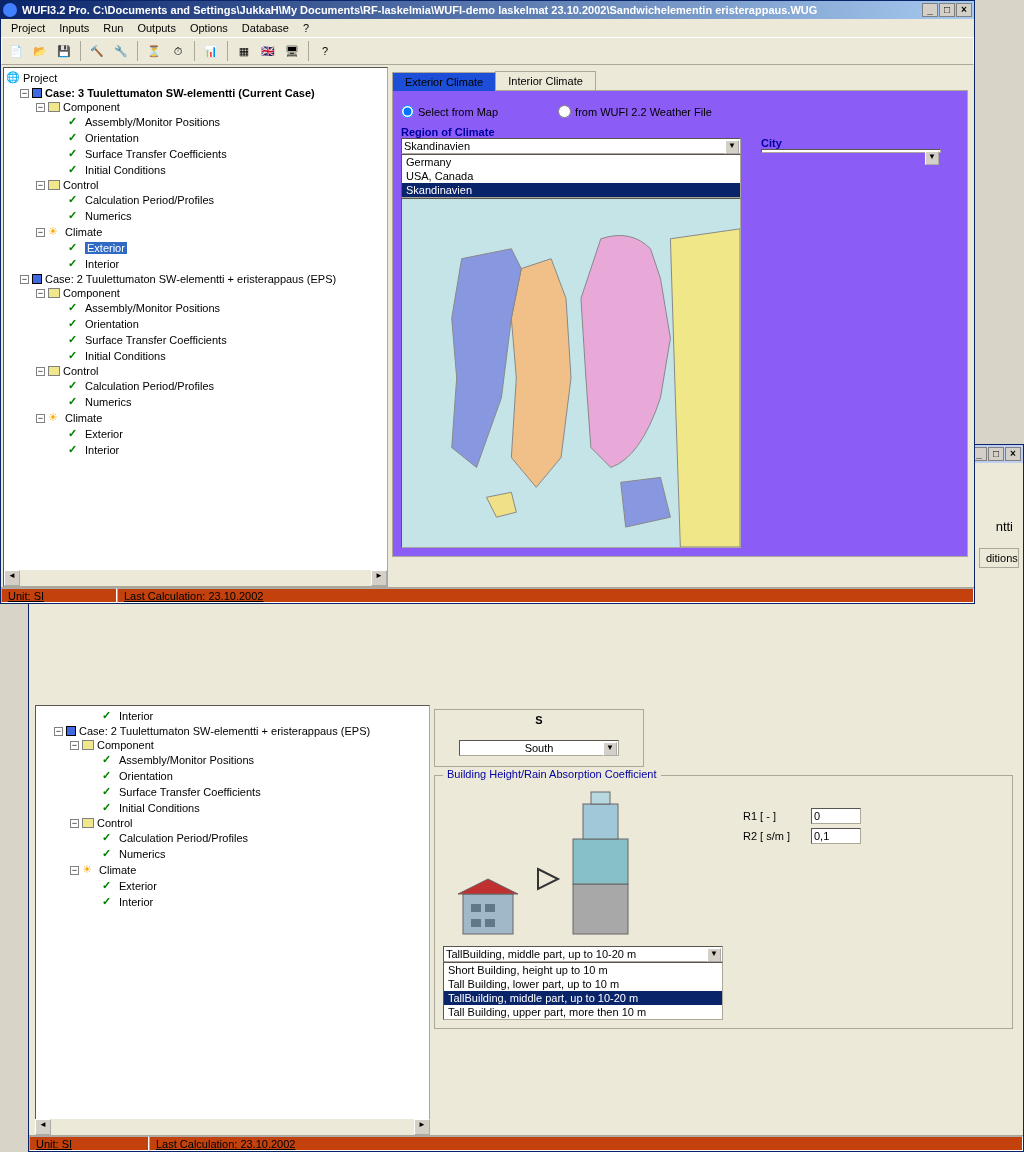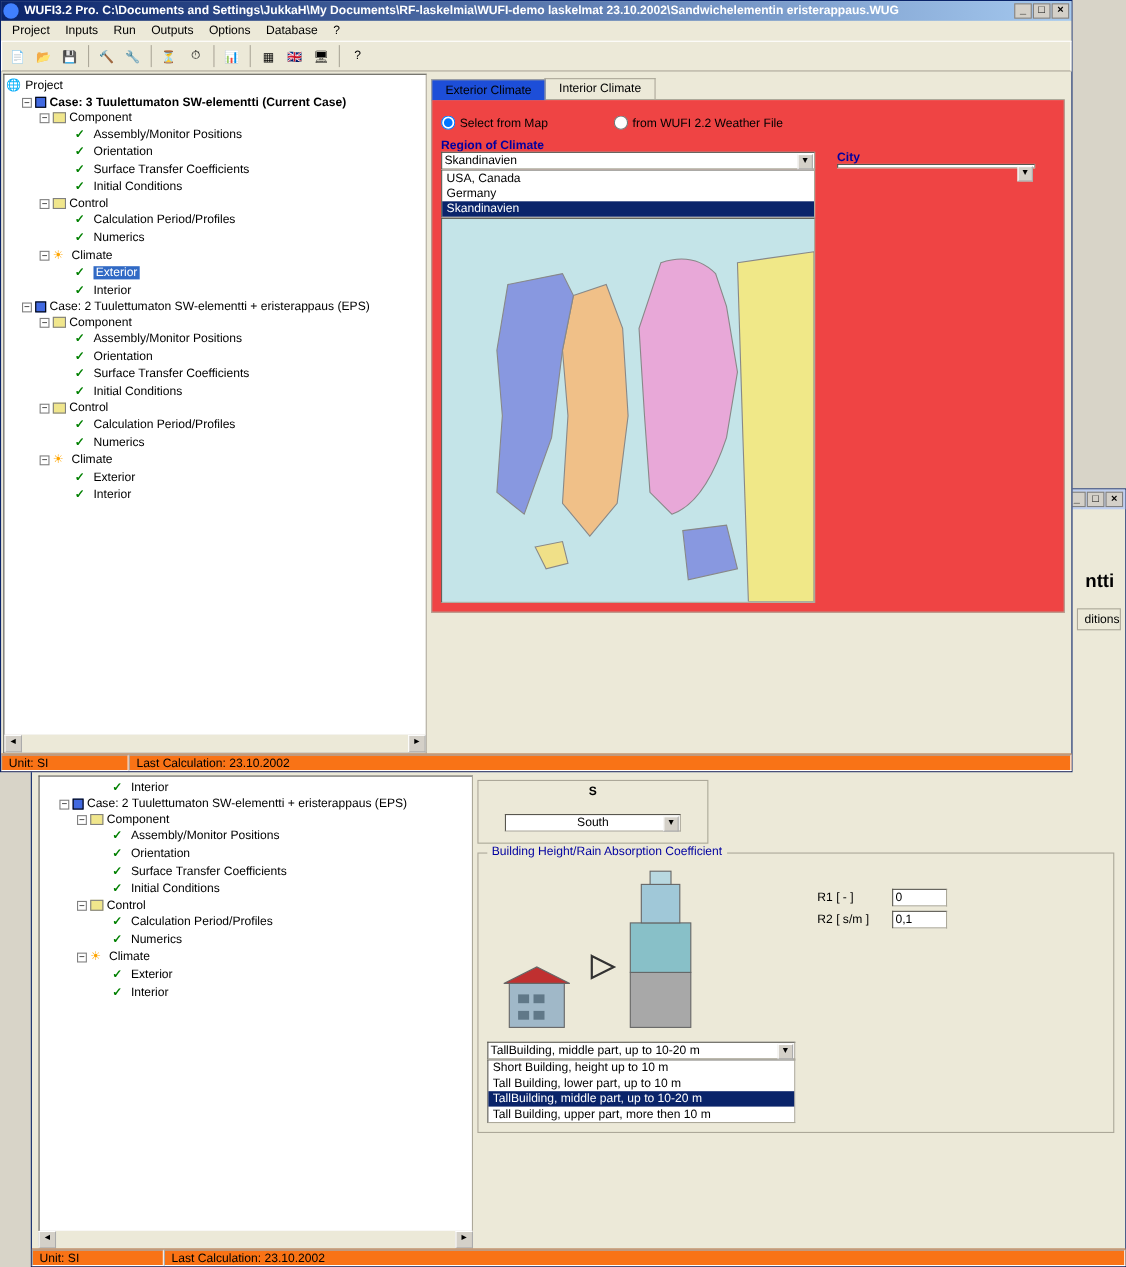--- a/index.html
+++ b/index.html
@@ -29,35 +29,35 @@
 .sun-icon::before { content: "☀"; color: #ffa500; }
 .cube-icon { background: #4169e1; width: 10px; height: 10px; border: 1px solid #000; }
 .selected { background: #316ac5; color: white; padding: 0 2px; }
 
 .right-panel { flex: 1; padding: 4px; display: flex; flex-direction: column; }
 .project-case-header { background: #ece9d8; padding: 4px; font-size: 13px; }
 .tabs { display: flex; border-bottom: 1px solid #aca899; }
 .tab { background: #ece9d8; border: 1px solid #aca899; border-bottom: none; padding: 3px 12px; cursor: pointer; margin-right: -1px; }
 .tab.active { background: #1d4ed8; position: relative; top: 1px; }
 
-.tab-content { border: 1px solid #aca899; border-top: none; padding: 8px; background: #ef4444; }
+.tab-content { border: 1px solid #aca899; border-top: none; padding: 8px; background: #8b5cf6; }
 .radio-row { display: flex; gap: 60px; margin: 6px 0; }
 .radio-item { display: flex; align-items: center; gap: 4px; }
 .radio-item input { margin: 0; }
 .field-label { color: #0000a0; font-weight: bold; margin-top: 8px; }
 .dropdown { width: 100%; border: 1px inset #aca899; background: #fff; padding: 1px 2px; position: relative; }
 .dropdown-arrow { position: absolute; right: 1px; top: 1px; width: 14px; height: 14px; background: #d4d0c8; border: 1px outset #fff; text-align: center; font-size: 8px; }
 .listbox { border: 1px inset #aca899; background: #fff; }
 .list-item { padding: 1px 4px; }
 .list-item.selected-item { background: #0a246a; color: white; }
 
 .map-box { border: 1px inset #aca899; background: #c4e4e8; height: 350px; position: relative; overflow: hidden; margin-top: 0; }
 .map-svg { width: 100%; height: 100%; }
 
-.status-bar { position: absolute; bottom: 0; left: 0; right: 0; height: 16px; background: #f97316; border-top: 1px solid #aca899; display: flex; font-size: 10px; }
+.status-bar { position: absolute; bottom: 0; left: 0; right: 0; height: 16px; background: #c2410c; border-top: 1px solid #aca899; display: flex; font-size: 10px; text-decoration: underline; }
 .status-cell { border: 1px inset #fff; padding: 1px 6px; }
 
 .scroll-h { position: absolute; bottom: 16px; left: 2px; right: 2px; height: 16px; background: #d4d0c8; display: flex; }
 .scroll-btn { width: 16px; height: 16px; background: #d4d0c8; border: 1px outset #fff; text-align: center; font-size: 8px; }
 .scroll-track { flex: 1; background: #ece9d8; }
 
 
 .compass { width: 120px; height: 20px; text-align: center; font-weight: bold; }
 .building-section { border: 1px solid #aca899; padding: 8px; margin-top: 8px; position: relative; }
 .section-title { position: absolute; top: -8px; left: 8px; background: #ece9d8; padding: 0 4px; color: #0000a0; }
@@ -72,21 +72,21 @@
   <div class="titlebar" style="background: linear-gradient(to right,#7a96df,#c0d0f0);">
     <span class="titlebar-text"></span>
     <div class="win-btns">
       <div class="win-btn">_</div>
       <div class="win-btn">□</div>
       <div class="win-btn">×</div>
     </div>
   </div>
 
   <div style="position:absolute; right:4px; top:70px; width:40px; text-align:right;">
-    <div style="font-size:17px; font-weight:bold; padding:4px 6px;">ntti</div>
+    <div style="font-size:13px; font-weight:normal; padding:4px 6px;">ntti</div>
     <div style="background:#ece9d8; border:1px solid #aca899; padding:3px 6px; margin-top:10px;">ditions</div>
   </div>
 
   <div style="position:absolute; left:6px; right:6px; top:260px; bottom:18px; display:flex;">
 
     <div class="tree-panel" style="width:395px;">
       <div class="tree">
         <div class="tree-node" style="padding-left:64px;">
             <span class="node-icon check-icon"></span>
             <span>Interior</span>
@@ -205,21 +205,21 @@
     <div class="scroll-track"></div>
     <div class="scroll-btn">►</div>
   </div>
 
   <div class="status-bar">
     <div class="status-cell" style="width:120px;">Unit:  SI</div>
     <div class="status-cell" style="flex:1;">Last Calculation: 23.10.2002</div>
   </div>
 </div>
 
-<div class="window" style="left:0; top:0; width:975px; height:702px;">
+<div class="window" style="left:0; top:0; width:975px; height:604px;">
   <div class="titlebar">
     <span style="width:14px; height:14px; background:#4080ff; border-radius:50%; margin-right:3px;"></span>
     <span class="titlebar-text">WUFI3.2 Pro.    C:\Documents and Settings\JukkaH\My Documents\RF-laskelmia\WUFI-demo laskelmat 23.10.2002\Sandwichelementin eristerappaus.WUG</span>
     <div class="win-btns">
       <div class="win-btn">_</div>
       <div class="win-btn">□</div>
       <div class="win-btn">×</div>
     </div>
   </div>
 
@@ -392,22 +392,22 @@
                 <input type="radio" style="">
                 <span>from WUFI 2.2 Weather File</span>
               </label>
             </div>
             <div class="field-label">Region of Climate</div>
             <div class="dropdown">
               <span>Skandinavien</span>
               <span class="dropdown-arrow">▼</span>
             </div>
             <div class="listbox">
+              <div class="list-item">Germany</div>
               <div class="list-item">USA, Canada</div>
-              <div class="list-item">Germany</div>
               <div class="list-item selected-item">Skandinavien</div>
             </div>
             <div class="map-box">
               <svg class="map-svg" viewBox="0 0 340 350">
                 <rect width="340" height="350" fill="#c4e4e8"></rect>
 
                 <path d="M 200 40 Q 230 30 250 50 L 260 80 L 270 140 L 260 200 Q 240 260 210 270 L 190 250 L 185 180 L 180 100 Z" fill="#e8a8d8" stroke="#888"></path>
 
                 <path d="M 120 70 L 150 60 L 165 100 L 170 180 L 160 260 L 135 290 L 110 260 L 115 180 L 110 120 Z" fill="#f0c088" stroke="#888"></path>
 

